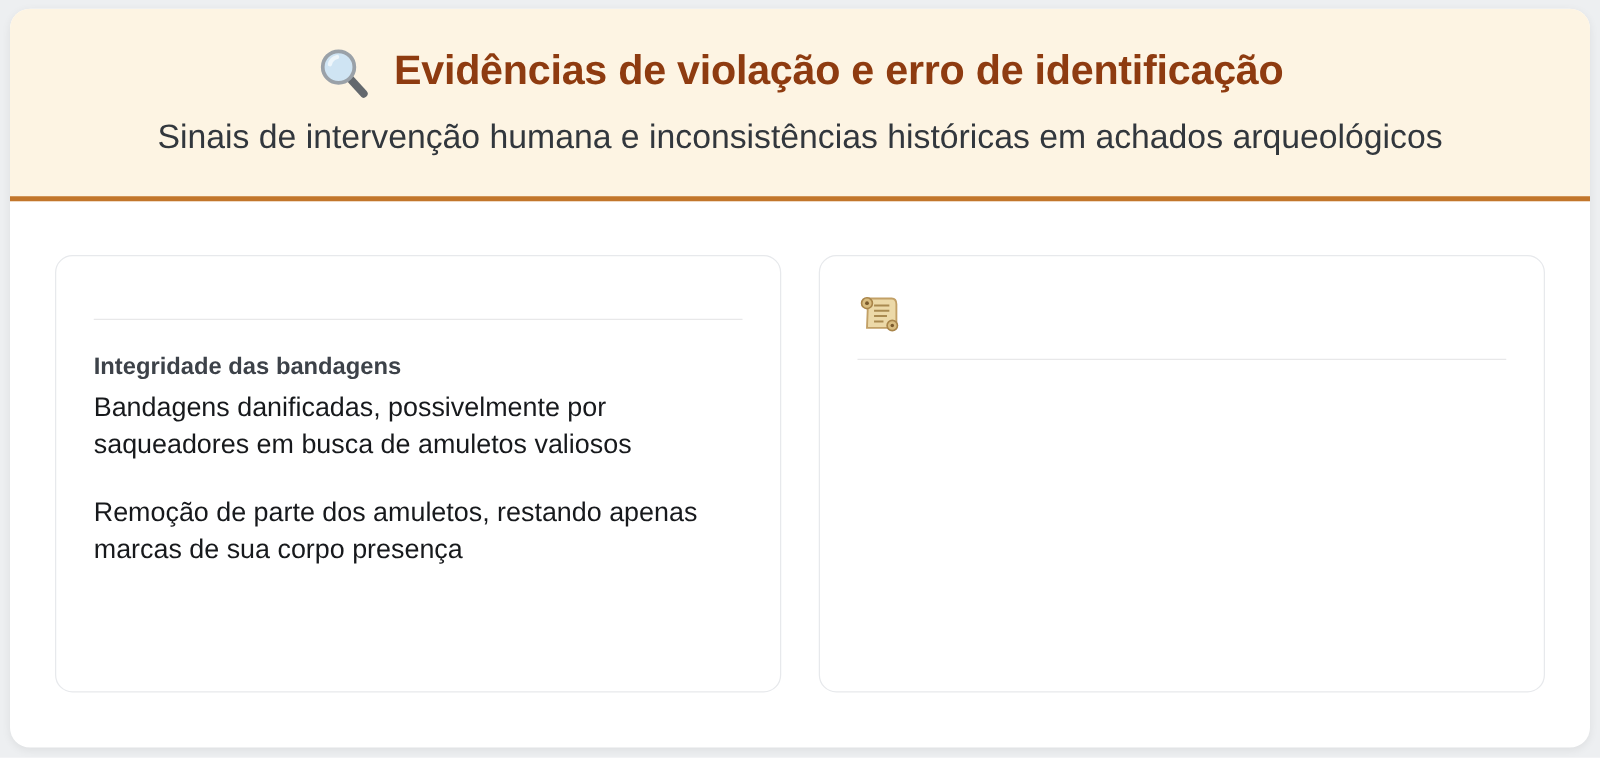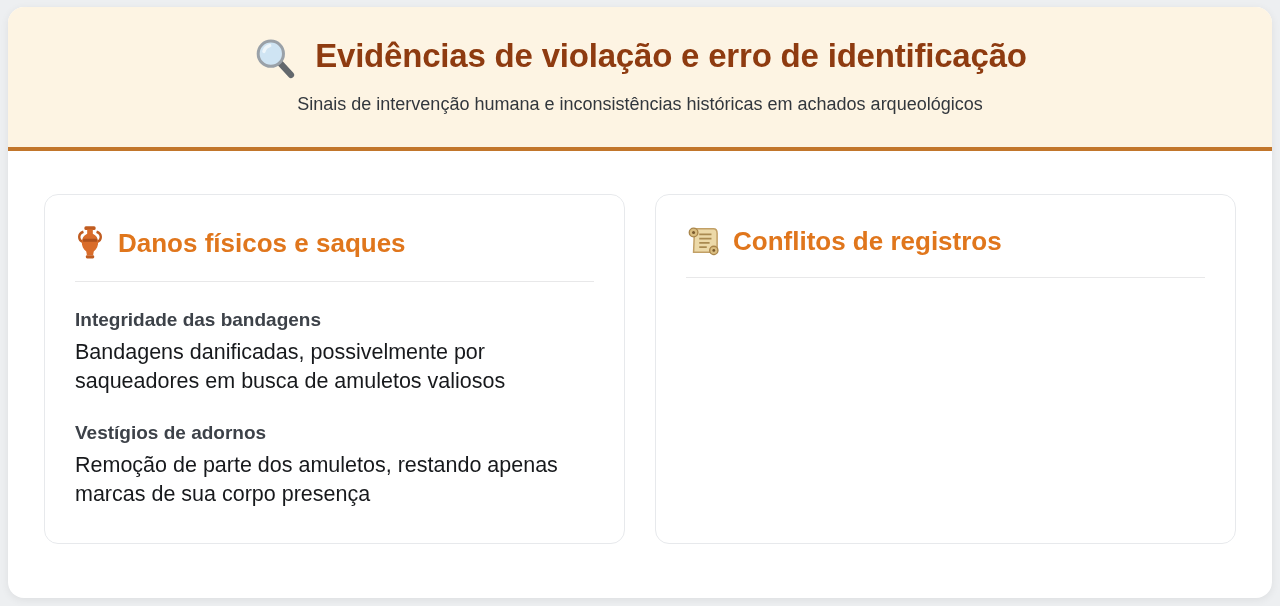--- a/index.html
+++ b/index.html
@@ -33,21 +33,21 @@
   }
   .magnifier-svg { width: 46px; height: 46px; flex: 0 0 auto; }
   .page-title {
     font-size: 33px;
     font-weight: 700;
     color: #8e3b10;
     letter-spacing: -0.2px;
   }
   .page-subtitle {
     margin-top: 11px;
-    font-size: 18px;
+    font-size: 27px;
     color: #32373d;
   }
   
   .body-area {
     display: flex;
     gap: 30px;
     padding: 43px 36px 0;
   }
   .card {
     flex: 1 1 0;
@@ -100,61 +100,45 @@
         <path d="M9.5 12.5 a7 7 0 0 1 5-5" fill="none" stroke="#eef6fb" stroke-width="3" stroke-linecap="round"></path>
       </svg>
       <div class="page-title">Evidências de violação e erro de identificação</div>
     </div>
     <div class="page-subtitle">Sinais de intervenção humana e inconsistências históricas em achados arqueológicos</div>
   </div>
 
   <div class="body-area">
 
     <div class="card">
-      <div class="card-title-row">
-        <span class="card-icon">
-          <svg width="30" height="36" viewBox="0 0 32 38" aria-hidden="true">
-            <path d="M9 7 C3 9 3 16 9 18" fill="none" stroke="#c05c20" stroke-width="2.6"></path>
-            <path d="M23 7 C29 9 29 16 23 18" fill="none" stroke="#c05c20" stroke-width="2.6"></path>
-            <rect x="10" y="1" width="12" height="4" rx="1.6" fill="#c05c20"></rect>
-            <rect x="13" y="4.4" width="6" height="5" fill="#d96c2a"></rect>
-            <path d="M13 9 C5.5 12 5.5 23 12 28 L12.7 32 L19.3 32 L20 28 C26.5 23 26.5 12 19 9 Z" fill="#d96c2a"></path>
-            <rect x="8.6" y="14.5" width="14.8" height="3.2" fill="#8a3d12" opacity="0.55"></rect>
-            <rect x="11.5" y="32" width="9" height="3.4" rx="1.4" fill="#c05c20"></rect>
-          </svg>
-        </span>
-        <span class="card-title">Danos físicos e saques</span>
-      </div>
       <hr class="card-divider">
       <div class="card-item">
         <div class="item-heading">Integridade das bandagens</div>
         <div class="item-text">Bandagens danificadas, possivelmente por saqueadores em busca de amuletos valiosos</div>
       </div>
       <div class="card-item">
-        <div class="item-heading">Vestígios de adornos</div>
         <div class="item-text">Remoção de parte dos amuletos, restando apenas marcas de sua corpo presença</div>
       </div>
     </div>
 
     <div class="card">
       <div class="card-title-row">
         <span class="card-icon">
           <svg width="34" height="32" viewBox="0 0 36 34" aria-hidden="true">
             <path d="M9 4 L29 4 C32 4 33 6.5 33 9 L33 24 C33 27 31 29 28 29 L8 29 Z" fill="#ecd9a8" stroke="#c2a066" stroke-width="1.6"></path>
             <circle cx="8" cy="8" r="4.6" fill="#d9bd80" stroke="#a9854a" stroke-width="1.4"></circle>
             <circle cx="8" cy="8" r="1.6" fill="#7a5a2c"></circle>
             <circle cx="29.5" cy="27" r="4.4" fill="#d9bd80" stroke="#a9854a" stroke-width="1.4"></circle>
             <circle cx="29.5" cy="27" r="1.5" fill="#7a5a2c"></circle>
             <line x1="14" y1="10" x2="27" y2="10" stroke="#a98a50" stroke-width="1.7"></line>
             <line x1="14" y1="14.5" x2="27" y2="14.5" stroke="#a98a50" stroke-width="1.7"></line>
             <line x1="14" y1="19" x2="25" y2="19" stroke="#a98a50" stroke-width="1.7"></line>
             <line x1="14" y1="23.5" x2="22" y2="23.5" stroke="#a98a50" stroke-width="1.7"></line>
           </svg>
         </span>
-        <span class="card-title">Conflitos de registros</span>
       </div>
       <hr class="card-divider">
       <div class="card-item">
       </div>
     </div>
 
   </div>
 </div>
 
 </body></html>

